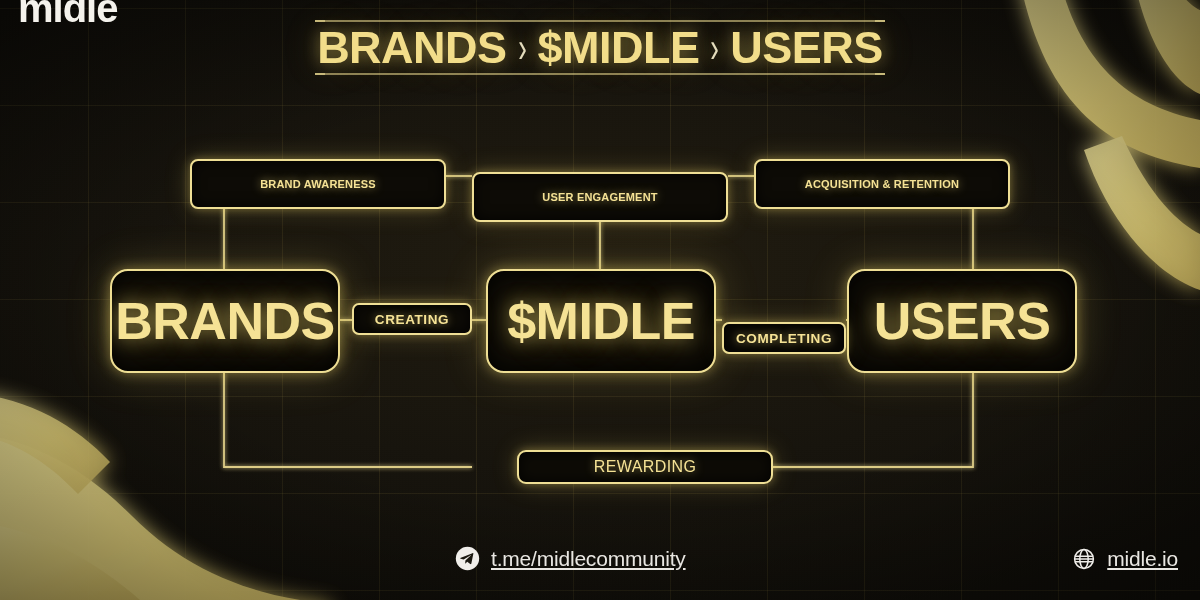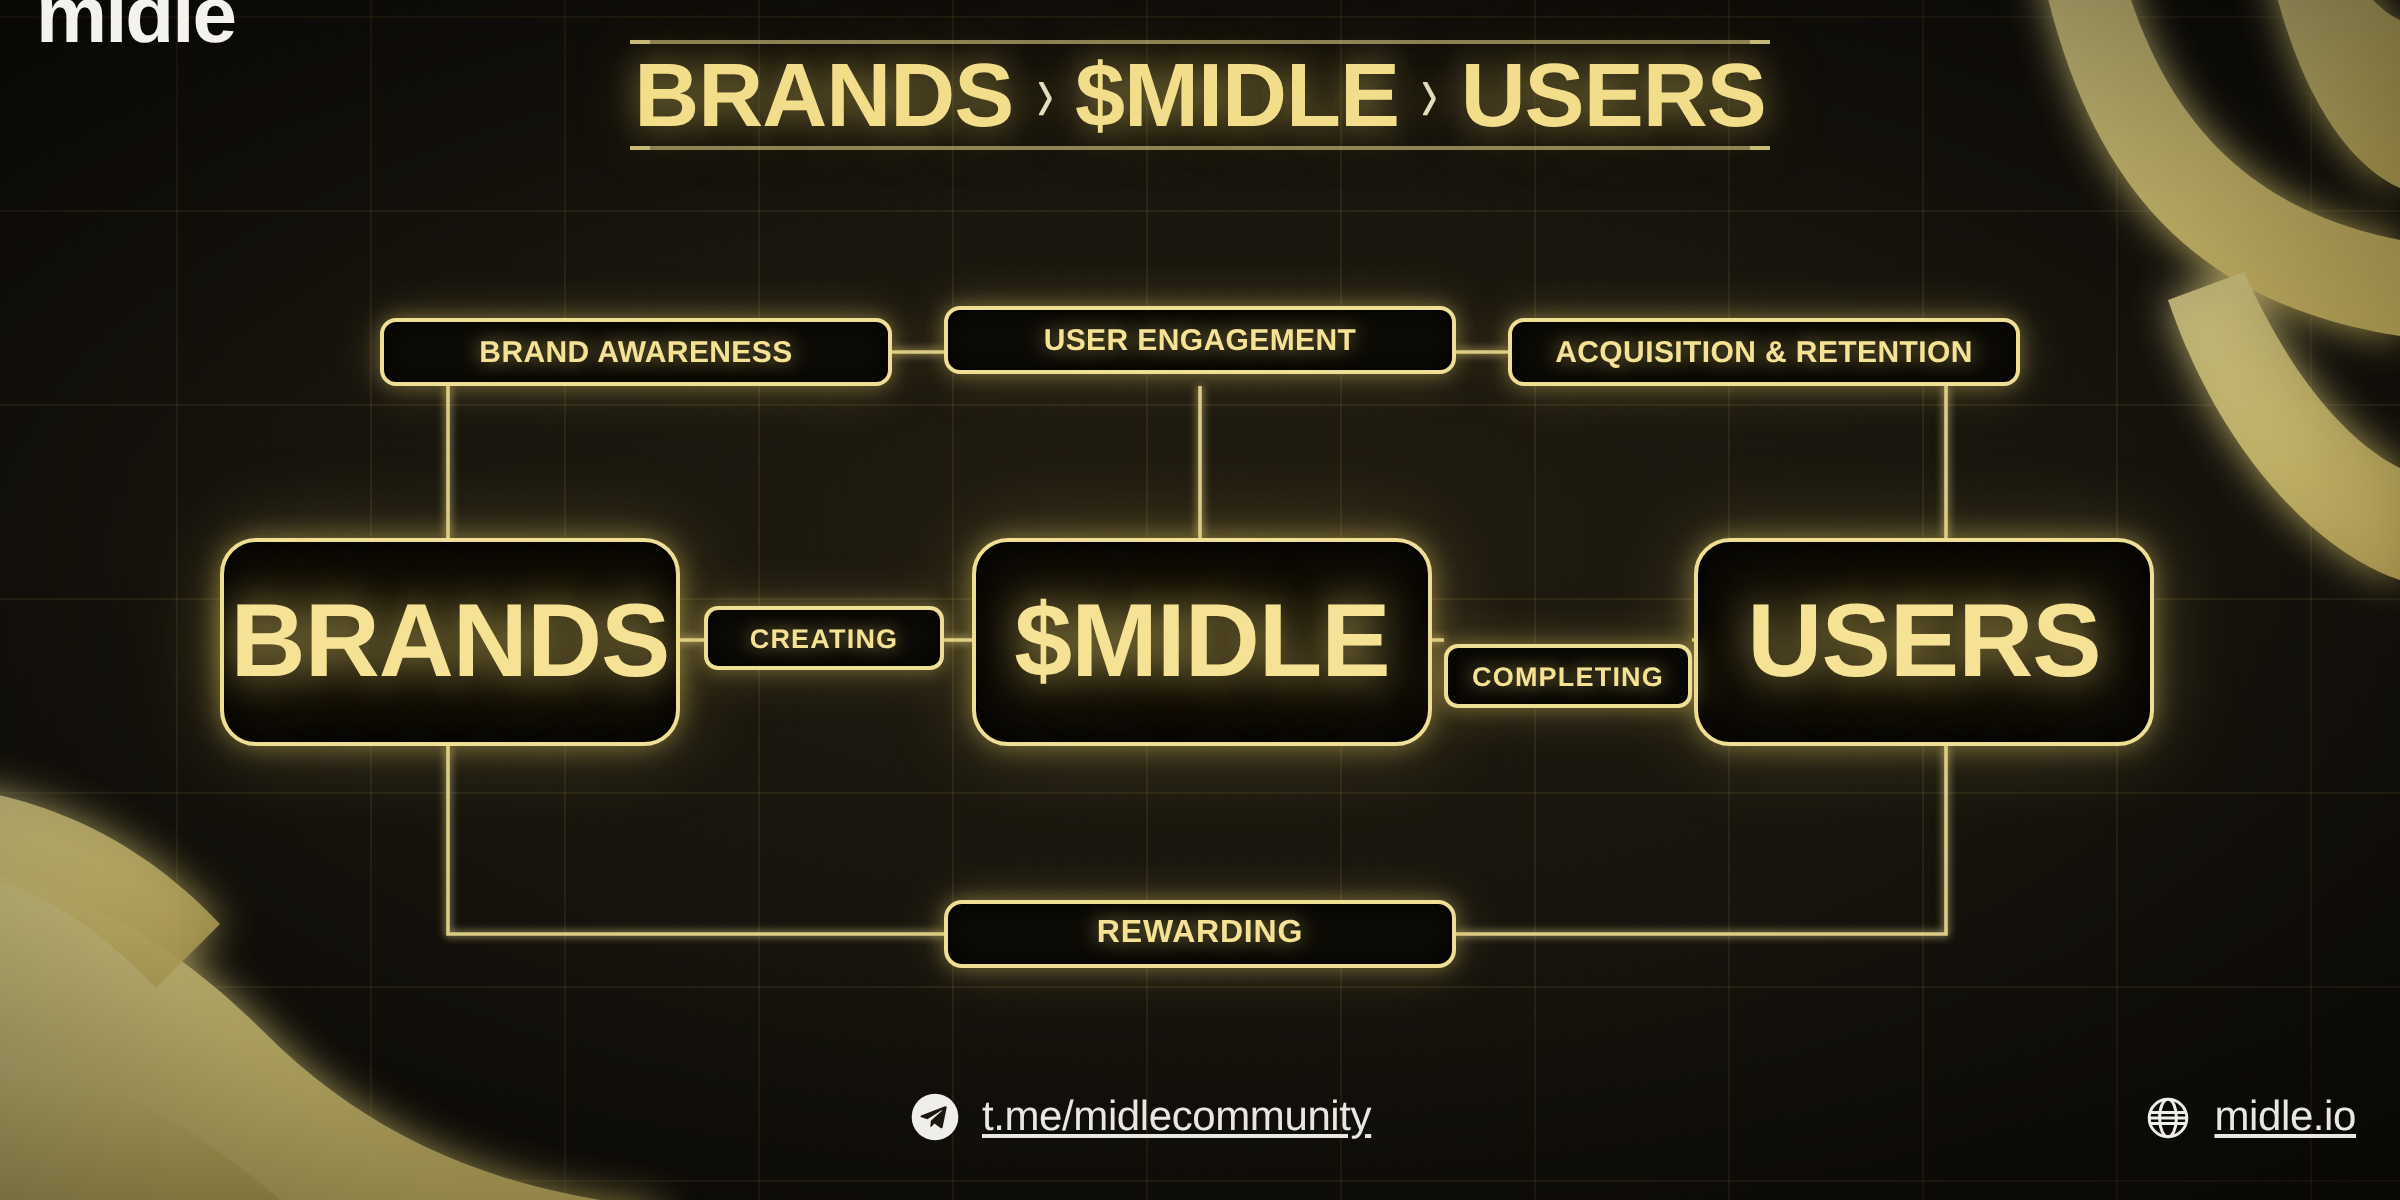--- a/index.html
+++ b/index.html
@@ -111,47 +111,48 @@
     color: #f5e295;
     text-align: center;
     white-space: nowrap;
     box-shadow:
       0 0 10px rgba(238,214,110,.38),
       0 0 26px rgba(238,214,110,.22),
       inset 0 0 14px rgba(0,0,0,.85);
   }
 
   .node-sm {
-    height: 34px; border-radius: 8px; border-width: 2px;
-    font-size: 15px; font-weight: 700; letter-spacing: .2px;
+    height: 50px; border-radius: 8px; border-width: 2px;
+    font-size: 11px; font-weight: 700; letter-spacing: .2px;
     text-shadow: 0 0 10px rgba(244,224,130,.6);
   }
   .node-big {
     height: 104px; border-radius: 18px; border-width: 2.5px;
     font-size: 52px; font-weight: 700; letter-spacing: -0.5px;
     text-shadow: 0 0 18px rgba(244,222,120,.55), 0 0 40px rgba(238,206,90,.3);
     box-shadow:
       0 0 14px rgba(238,214,110,.45),
       0 0 44px rgba(238,214,110,.22),
       inset 0 0 22px rgba(0,0,0,.9);
   }
   .node-pill {
     height: 32px; border-radius: 7px;
     font-size: 13.5px; font-weight: 700; letter-spacing: .6px;
     text-shadow: 0 0 9px rgba(244,224,130,.6);
   }
   .node-wide {
     height: 34px; border-radius: 9px;
-    font-size: 16px; font-weight: 700; letter-spacing: .4px;
+    font-size: 16px; font-weight: 400; letter-spacing: .4px;
     text-shadow: 0 0 10px rgba(244,224,130,.6);
+    margin-left: 45px;
   }
 
   
   #n-awareness   { left: 190px;  top: 159px; width: 256px; }
-  #n-engagement  { left: 472px;  top: 153px; width: 256px; }
+  #n-engagement  { left: 472px;  top: 172px; width: 256px; }
   #n-acquisition { left: 754px;  top: 159px; width: 256px; }
 
   #n-brands  { left: 110px; top: 269px; width: 230px; }
   #n-midle   { left: 486px; top: 269px; width: 230px; }
   #n-users   { left: 847px; top: 269px; width: 230px; }
 
   #n-creating   { left: 352px; top: 303px; width: 120px; }
   #n-completing { left: 722px; top: 303px; width: 124px; margin-top: 19px; }
 
   #n-rewarding { left: 472px; top: 450px; width: 256px; }

